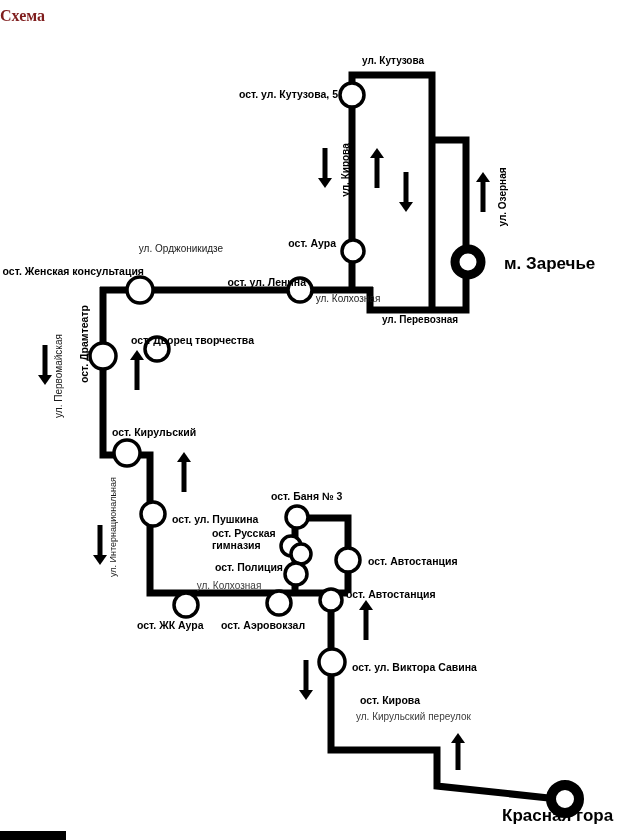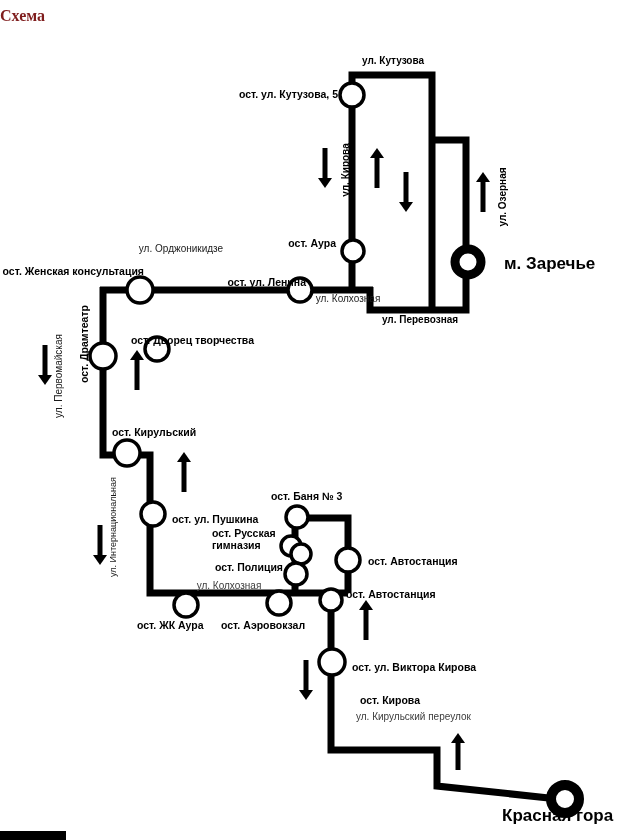--- a/index.html
+++ b/index.html
@@ -131,19 +131,19 @@
   <div class="lbl" style="left:131px;top:335px">ост. Дворец творчества</div>
   <div class="lbl" style="left:112px;top:427px">ост. Кирульский</div>
   <div class="lbl" style="left:172px;top:514px">ост. ул. Пушкина</div>
   <div class="lbl" style="left:271px;top:491px">ост. Баня № 3</div>
   <div class="lbl end wrap" style="left:284px;top:528px">ост. Русская гимназия</div>
   <div class="lbl end" style="left:283px;top:562px">ост. Полиция</div>
   <div class="lbl" style="left:368px;top:556px">ост. Автостанция</div>
   <div class="lbl" style="left:346px;top:589px">ост. Автостанция</div>
   <div class="lbl" style="left:137px;top:620px">ост. ЖК Аура</div>
   <div class="lbl" style="left:221px;top:620px">ост. Аэровокзал</div>
-  <div class="lbl" style="left:352px;top:662px">ост. ул. Виктора Кирова</div>
+  <div class="lbl" style="left:352px;top:662px">ост. ул. Виктора Савина</div>
   <div class="lbl" style="left:360px;top:695px">ост. Кирова</div>
 
   <div class="lbl terminal-lbl" style="left:504px;top:254px">м. Заречье</div>
   <div class="lbl terminal-lbl" style="left:502px;top:806px">Красная гора</div>
 
 </div>
 
 </body></html>

